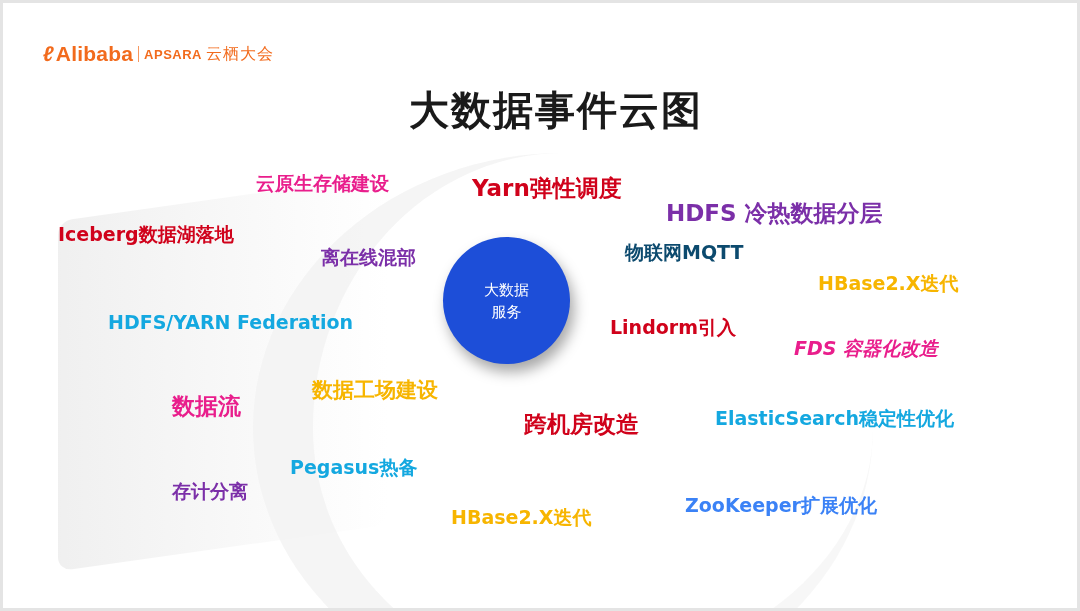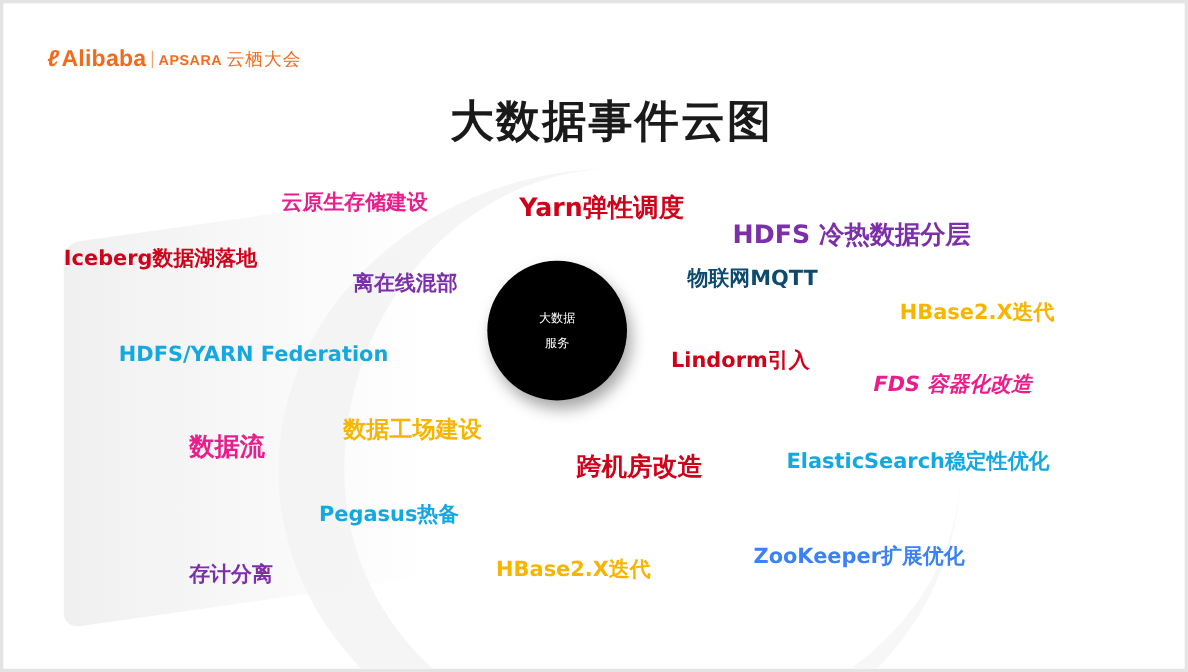--- a/index.html
+++ b/index.html
@@ -37,24 +37,24 @@
     .logo-sep { width: 1px; height: 16px; background: #f26b1d; margin: 0 5px; opacity: 0.7; }
     .logo-apsara { font-size: 13px; letter-spacing: 0.5px; }
     .logo-cn { font-size: 16px; font-weight: normal; margin-left: 4px; letter-spacing: 1px; }
     .title {
       position: absolute; left: 0; width: 1074px; top: 80px; text-align: center;
       font-size: 40px; font-weight: bold; color: #1a1a1a; letter-spacing: 2px;
       padding-left: 16px;
     }
     .hub {
       position: absolute; left: 440px; top: 234px; width: 127px; height: 127px;
-      border-radius: 50%; background: #000000;
+      border-radius: 50%; background: #1d4ed8;
       box-shadow: 4px 8px 14px rgba(0,0,0,0.35);
       display: flex; flex-direction: column; align-items: center; justify-content: center;
-      color: #ffffff; font-size: 11px; line-height: 22px;
+      color: #ffffff; font-size: 15px; line-height: 22px;
     }
     .tag {
       position: absolute; white-space: nowrap; font-weight: bold;
       font-family: "DejaVu Sans", sans-serif;
     }
   </style>
 </head>
 <body>
 
 <div class="slide">
@@ -86,16 +86,16 @@
       <span class="tag" style="left: 815px; top: 268px; font-size: 19px; color: rgb(247, 181, 0);">HBase2.X迭代</span>
       <span class="tag" style="left: 105px; top: 308px; font-size: 19px; color: rgb(20, 168, 224);">HDFS/YARN Federation</span>
       <span class="tag" style="left: 607px; top: 312px; font-size: 19px; color: rgb(208, 2, 27);">Lindorm引入</span>
       <span class="tag" style="left: 791px; top: 333px; font-size: 19px; color: rgb(233, 30, 140); font-style: italic;">FDS 容器化改造</span>
       <span class="tag" style="left: 309px; top: 373px; font-size: 21px; color: rgb(247, 181, 0);">数据工场建设</span>
       <span class="tag" style="left: 169px; top: 388px; font-size: 23px; color: rgb(233, 30, 140);">数据流</span>
       <span class="tag" style="left: 521px; top: 406px; font-size: 23px; color: rgb(208, 2, 27); text-align: center;">跨机房改造</span>
       <span class="tag" style="left: 712px; top: 403px; font-size: 19px; color: rgb(20, 168, 224);">ElasticSearch稳定性优化</span>
       <span class="tag" style="left: 287px; top: 452px; font-size: 19px; color: rgb(20, 168, 224);">Pegasus热备</span>
       <span class="tag" style="left: 682px; top: 490px; font-size: 19px; color: #3b82f6;">ZooKeeper扩展优化</span>
-      <span class="tag" style="left: 169px; top: 506px; font-size: 19px; color: rgb(123, 47, 168);">存计分离</span>
+      <span class="tag" style="left: 169px; top: 476px; font-size: 19px; color: rgb(123, 47, 168);">存计分离</span>
       <span class="tag" style="left: 448px; top: 502px; font-size: 19px; color: rgb(247, 181, 0);">HBase2.X迭代</span>
     </div>
 </div>
 
 </body></html>

